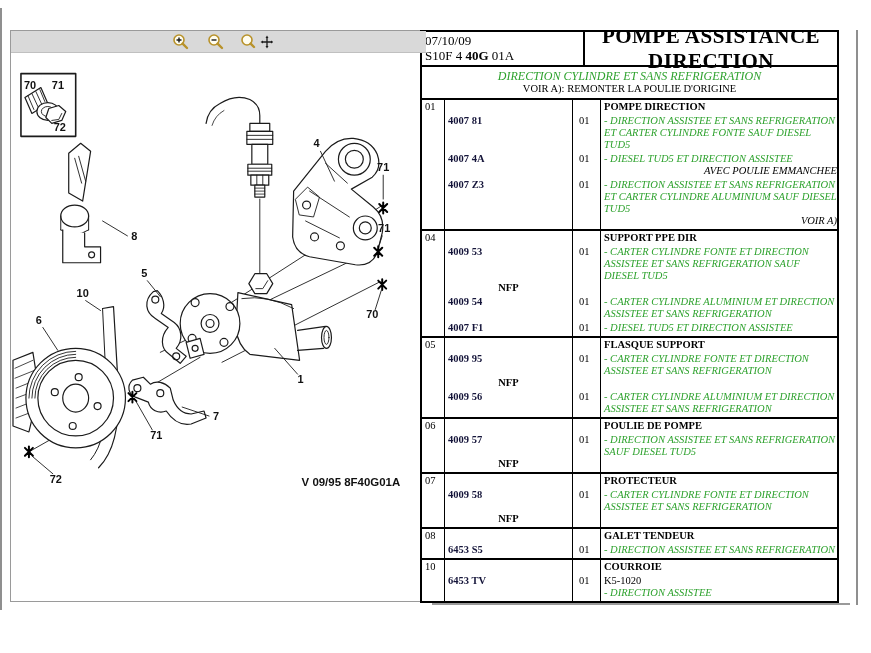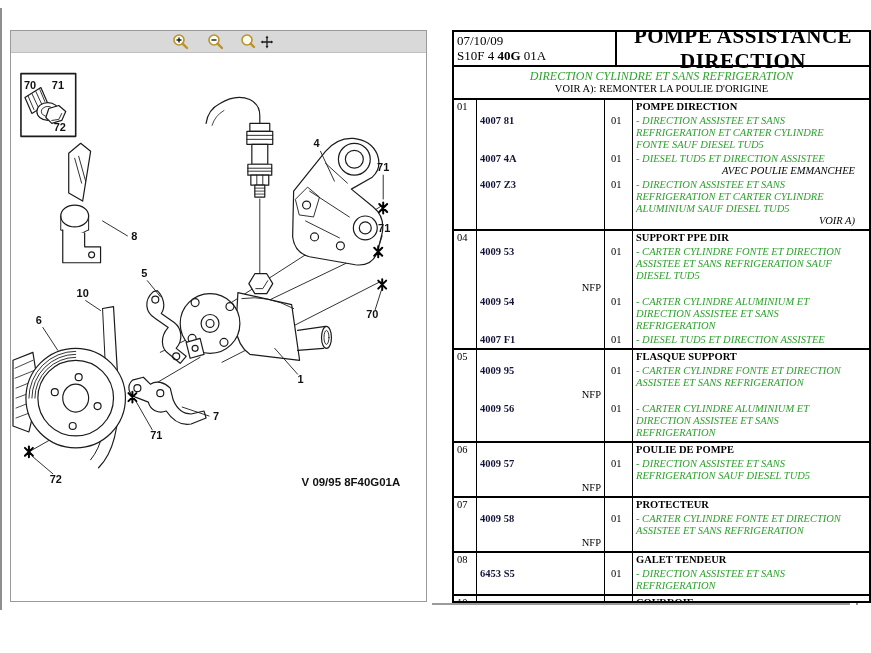--- a/index.html
+++ b/index.html
@@ -7,42 +7,42 @@
        font-family:"Liberation Serif",serif;-webkit-font-smoothing:antialiased;}
   .frame-line{position:absolute;background:#8f8f8f;}
   
   .diagram-panel{position:absolute;left:10px;top:30px;width:417px;height:572px;
      border:1px solid #9a9a9a;background:#fff;box-sizing:border-box;}
   .toolbar{position:absolute;left:0;top:0;right:0;height:21px;background:#d9d9d9;
      border-bottom:1px solid #c0c0c0;display:flex;align-items:center;padding-left:158px;gap:11px;z-index:5;}
   .tool-btn{width:24px;height:18px;display:flex;align-items:center;justify-content:center;cursor:pointer;}
   .diagram-svg{position:absolute;left:0;top:0;width:100%;height:100%;}
   
-  .table-panel{position:absolute;left:452px;top:30px;width:419px;height:573px;
+  .table-panel{position:absolute;left:420px;top:30px;width:419px;height:573px;
      border:2px solid #000;background:#fff;box-sizing:border-box;overflow:hidden;}
   .tp-shadow{position:absolute;left:432px;top:603px;width:418px;height:2px;background:#9a9a9a;}
   .hdr{display:flex;height:33px;border-bottom:2px solid #000;}
   .hdr-left{width:163px;border-right:2px solid #000;padding:1px 0 0 3px;box-sizing:border-box;
      font-size:13px;line-height:15px;}
   .hdr-right{flex:1;text-align:center;font-weight:bold;font-size:21px;letter-spacing:.5px;
      display:flex;align-items:center;justify-content:center;}
   .subtitle{border-bottom:2px solid #000;text-align:center;padding:2px 0 3px;}
   .subtitle .l1{font-style:italic;font-size:12px;line-height:14px;}
   .subtitle .l2{font-size:10.5px;line-height:12px;color:#000;}
   .item-row{position:relative;border-bottom:2px solid #000;padding:1px 0 2px;}
   .item-row:last-child{border-bottom:none;}
   .vline{position:absolute;top:0;bottom:0;width:1px;background:#000;}
   .vline.v1{left:22px}.vline.v2{left:150px}.vline.v3{left:178px}
   .line{display:flex;font-size:10.5px;line-height:12px;}
   .l-num{width:22px;box-sizing:border-box;padding-left:3px;}
   .l-part{width:128px;box-sizing:border-box;padding-left:4px;}
   .l-qty{width:28px;box-sizing:border-box;padding-left:7px;}
-  .l-desc{flex:1;box-sizing:border-box;padding-left:4px;padding-right:14px;}
+  .l-desc{flex:1;box-sizing:border-box;padding-left:4px;padding-right:0;}
   .ref{font-weight:bold;color:#15153a;}
-  .nfp{font-weight:normal;text-align:right;padding-right:3px;}
+  .nfp{font-weight:bold;text-align:center;padding-right:3px;}
   .t-title{font-weight:bold;color:#000;}
   .d-g{color:#2ea22e;font-style:italic;}
   .d-i{font-style:italic;color:#000;text-align:right;}
   .d-k{color:#000;}
   .gap{margin-top:2px;}
   text.callout{font-family:"Liberation Sans",sans-serif;font-weight:bold;font-size:11px;fill:#111;}
   text.caption{font-family:"Liberation Sans",sans-serif;font-weight:bold;font-size:11.5px;fill:#111;}
 </style>
 </head>
 <body>

